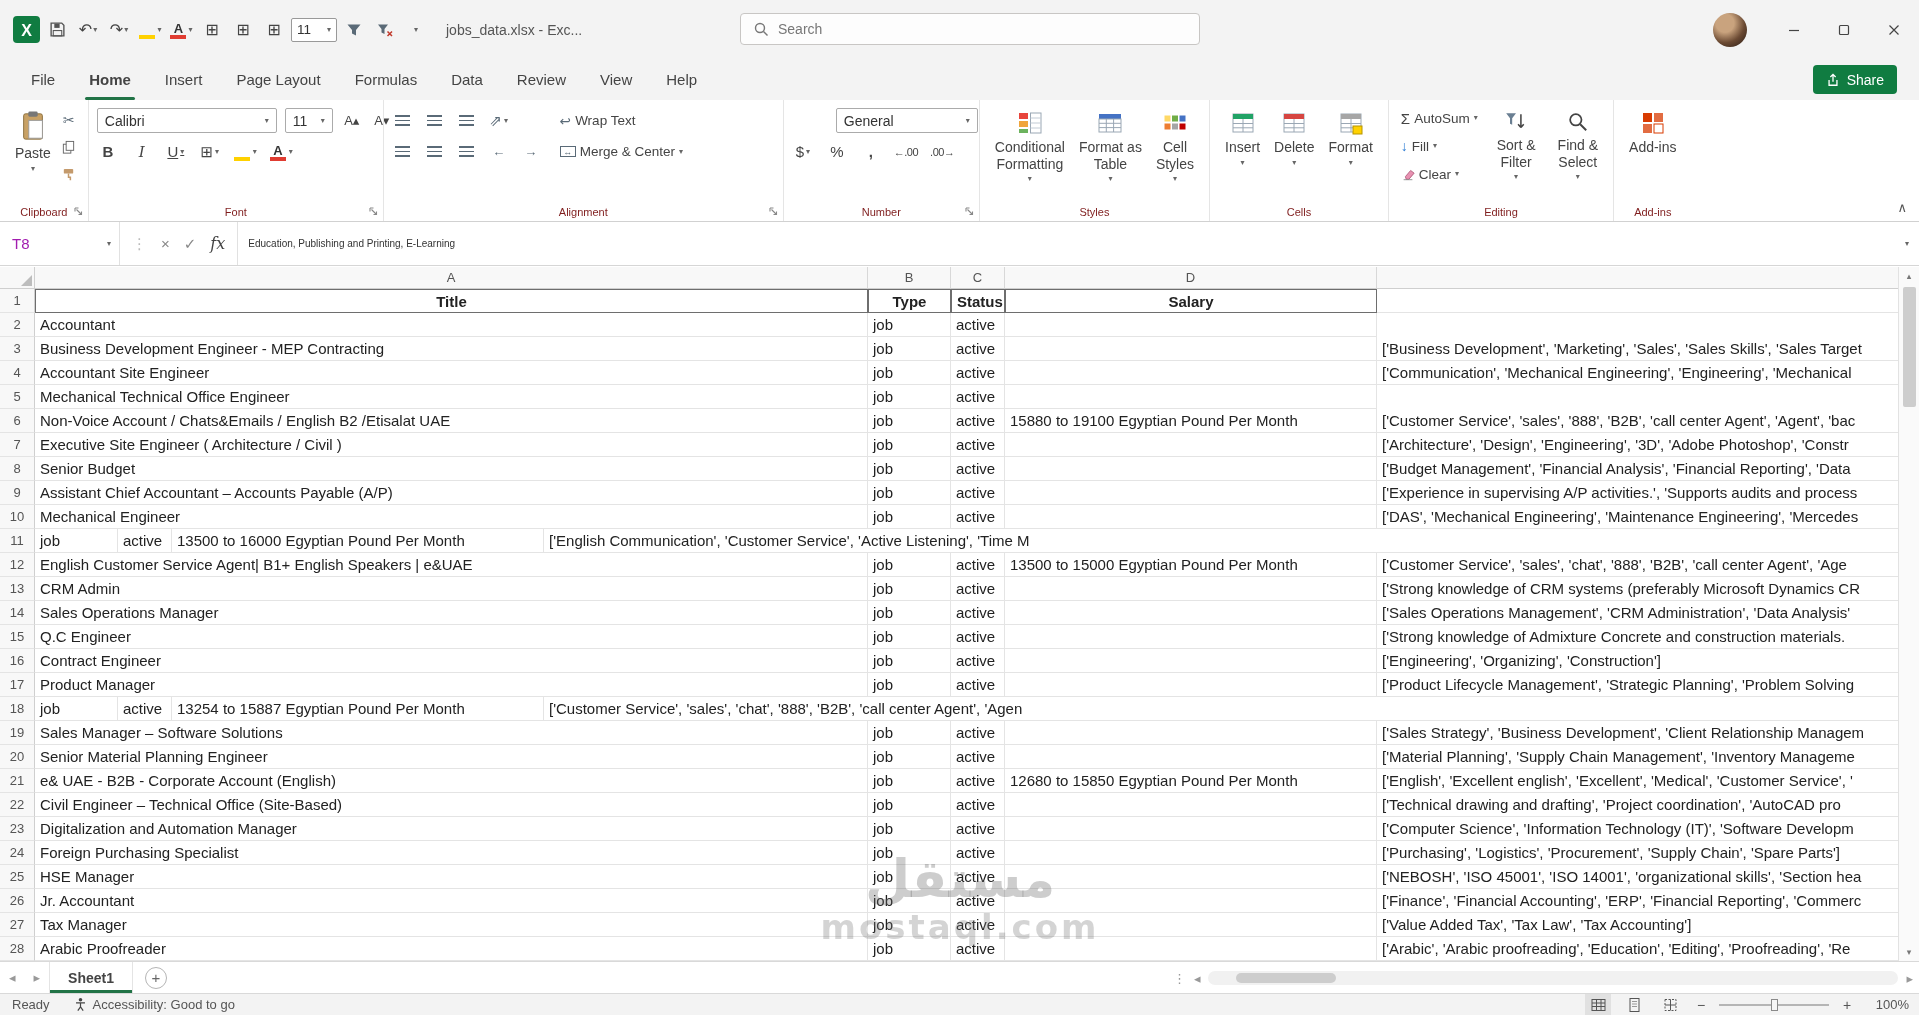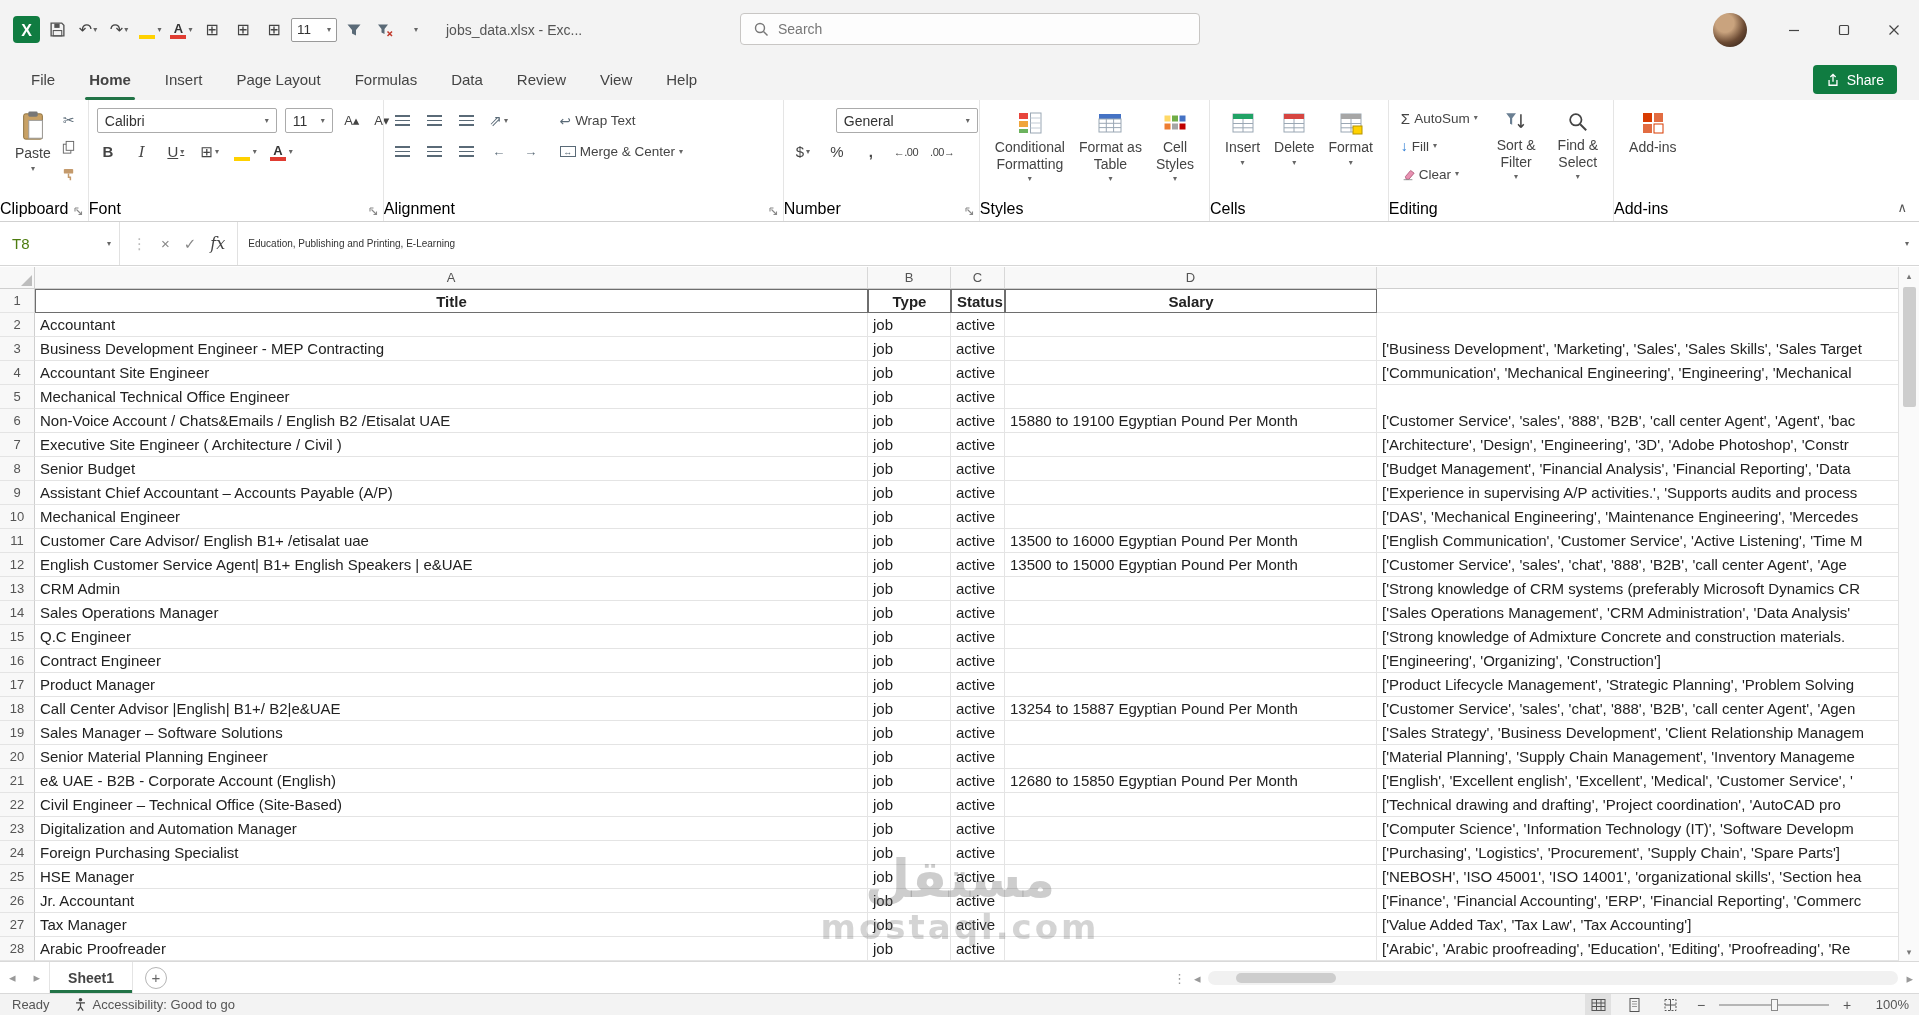--- a/index.html
+++ b/index.html
@@ -26,38 +26,38 @@
 
 #tabsrow{position:absolute;top:59px;left:0;right:0;height:41px;background:#f3f3f3;display:flex;align-items:stretch;padding-left:14px;}
 .rtab{padding:0 17px;font-size:15px;color:#444;display:flex;align-items:center;position:relative;}
 .rtab.active{font-weight:bold;}
 .rtab.active::after{content:"";position:absolute;left:13px;right:13px;bottom:0;height:3px;background:#217346;border-radius:2px;}
 #sharebtn{position:absolute;right:22px;top:6px;height:29px;background:#107c41;border-radius:4px;color:#fff;display:flex;align-items:center;gap:7px;padding:0 13px;font-size:14px;}
 
 #ribbon{position:absolute;top:100px;left:0;right:0;height:122px;background:#fff;border-bottom:1px solid #d1d1d1;display:flex;align-items:stretch;}
 .rgroup{position:relative;padding:5px 8px 20px;display:flex;align-items:flex-start;}
 .rgroup+.rgroup{border-left:1px solid #e5e5e5;}
-.glabel{position:absolute;bottom:3px;left:0;right:0;font-size:16px;color:#000000;white-space:nowrap;}
+.glabel{position:absolute;bottom:3px;left:0;right:0;text-align:center;font-size:11px;color:#7f1d1d;white-space:nowrap;}
 .lau{position:absolute;right:4px;bottom:4px;}
 .bb{display:flex;flex-direction:column;align-items:center;gap:3px;padding:5px 7px;border-radius:3px;font-size:14px;color:#444;text-align:center;line-height:1.18;}
 .bb .lbl{white-space:pre-line;}
 .srow{display:flex;align-items:center;gap:8px;height:27px;margin:2px 0;}
 .sbtn{display:flex;align-items:center;justify-content:center;min-width:22px;height:24px;border-radius:3px;color:#444;font-size:15px;gap:2px;}
 .combo{display:flex;align-items:center;justify-content:space-between;border:1px solid #ababab;background:#fff;height:25px;padding:0 7px;font-size:14px;border-radius:2px;color:#333;}
 .li{width:15px;height:11px;background:repeating-linear-gradient(to bottom,#5a6a77 0 1.6px,transparent 1.6px 4.6px);}
 .mergeic{width:16px;height:11px;border:1px solid #5a6a77;display:flex;align-items:center;justify-content:center;font-size:9px;color:#5a6a77;}
 .bold{font-weight:bold;}.ital{font-style:italic;}.unders{text-decoration:underline;}
 .stackcol{display:flex;flex-direction:column;justify-content:flex-start;}
 .ebtn{display:flex;align-items:center;gap:4px;font-size:13.5px;color:#444;height:26px;padding:0 4px;border-radius:3px;}
 .decic{font-size:11px;color:#444;letter-spacing:-0.5px;}
 #ribbon-collapse{position:absolute;right:12px;bottom:6px;color:#555;font-size:13px;}
 
 #fbar{position:absolute;top:222px;left:0;right:0;height:44px;background:#fff;border-bottom:1px solid #d6d6d6;display:flex;align-items:stretch;}
 #namebox{width:120px;display:flex;align-items:center;justify-content:space-between;padding:0 8px 0 12px;border-right:1px solid #e1e1e1;}
-#namebox input{width:60px;border:none;outline:none;font-size:15px;color:#4d7c0f;font-family:inherit;}
+#namebox input{width:60px;border:none;outline:none;font-size:15px;color:#a21caf;font-family:inherit;}
 .fbtns{display:flex;align-items:center;gap:14px;padding:0 12px;color:#888;font-size:15px;border-right:1px solid #e1e1e1;}
 .fx{font-style:italic;font-family:"DejaVu Serif",serif;font-size:16px;color:#444;}
 #fbar .ftext{flex:1;display:flex;align-items:center;padding-left:10px;}
 #fbar .ftext input{width:100%;border:none;outline:none;font-size:10px;color:#333;font-family:inherit;}
 #fbar-exp{display:flex;align-items:center;padding:0 10px;color:#777;}
 
 #grid{position:absolute;top:267px;left:0;right:21px;bottom:54px;overflow:hidden;background:#fff;}
 .colhead{height:22px;display:flex;background:#f8f8f8;}
 .ch{border-right:1px solid #d8d8d8;border-bottom:1px solid #cfcfcf;display:flex;align-items:center;justify-content:center;font-size:13px;color:#555;}
 .corner{position:relative;}
@@ -600,21 +600,20 @@
       <div class="grow">
         <div class="c rn">10</div>
         <div class="c ca">Mechanical Engineer</div>
         <div class="c cb">job</div>
         <div class="c cc">active</div>
         <div class="c cd"></div>
         <div class="c ce">['DAS', 'Mechanical Engineering', 'Maintenance Engineering', 'Mercedes</div>
       </div>
       <div class="grow">
         <div class="c rn">11</div>
-        <div class="c ca">Customer Care Advisor/ English B1+ /etisalat uae</div>
         <div class="c cb">job</div>
         <div class="c cc">active</div>
         <div class="c cd">13500 to 16000 Egyptian Pound Per Month</div>
         <div class="c ce">['English Communication', 'Customer Service', 'Active Listening', 'Time M</div>
       </div>
       <div class="grow">
         <div class="c rn">12</div>
         <div class="c ca">English Customer Service Agent| B1+ English Speakers | e&amp;UAE</div>
         <div class="c cb">job</div>
         <div class="c cc">active</div>
@@ -656,21 +655,20 @@
       <div class="grow">
         <div class="c rn">17</div>
         <div class="c ca">Product Manager</div>
         <div class="c cb">job</div>
         <div class="c cc">active</div>
         <div class="c cd"></div>
         <div class="c ce">['Product Lifecycle Management', 'Strategic Planning', 'Problem Solving</div>
       </div>
       <div class="grow">
         <div class="c rn">18</div>
-        <div class="c ca">Call Center Advisor |English| B1+/ B2|e&amp;UAE</div>
         <div class="c cb">job</div>
         <div class="c cc">active</div>
         <div class="c cd">13254 to 15887 Egyptian Pound Per Month</div>
         <div class="c ce">['Customer Service', 'sales', 'chat', '888', 'B2B', 'call center Agent', 'Agen</div>
       </div>
       <div class="grow">
         <div class="c rn">19</div>
         <div class="c ca">Sales Manager – Software Solutions</div>
         <div class="c cb">job</div>
         <div class="c cc">active</div>

